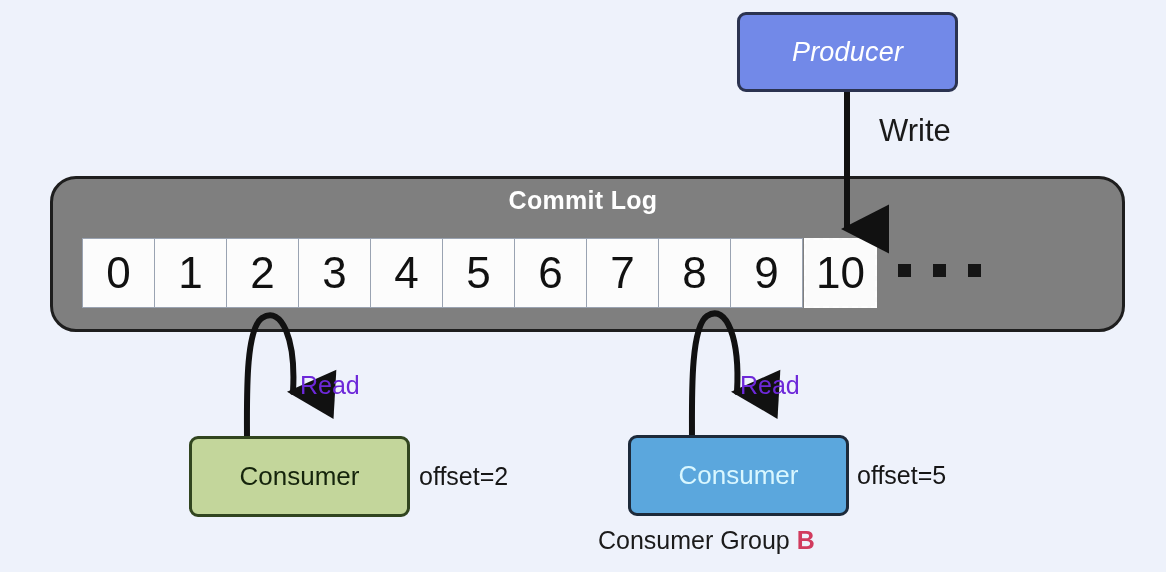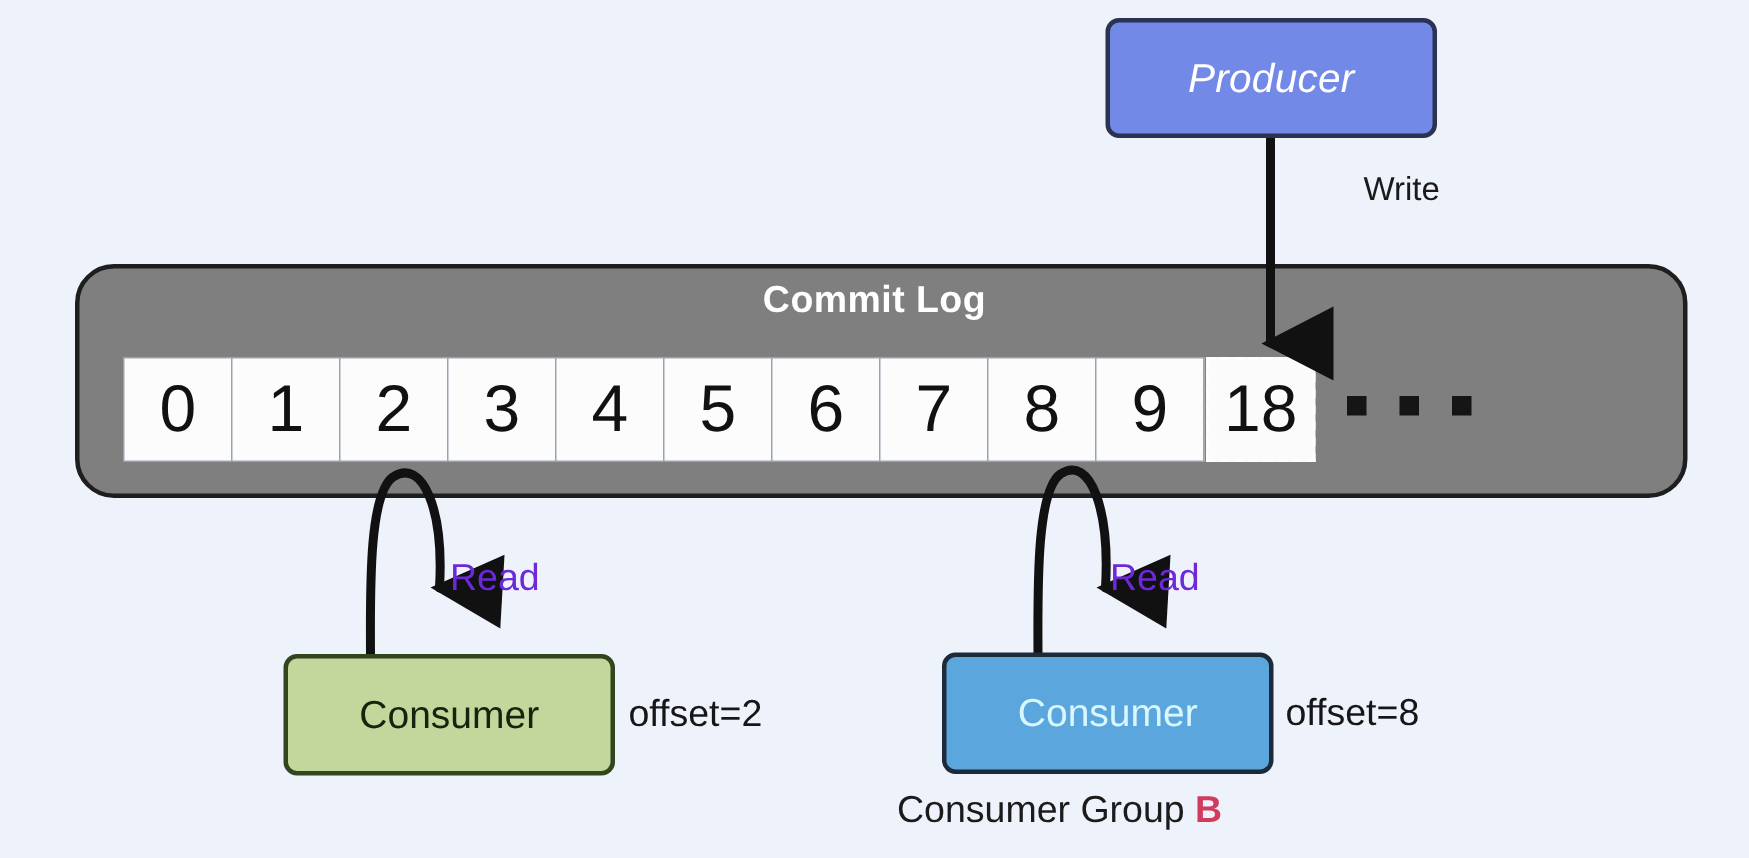--- a/index.html
+++ b/index.html
@@ -33,23 +33,23 @@
   }
   #producer-label {
     color: #ffffff;
     font-size: 27px;
     letter-spacing: .2px;
     font-style: italic;
   }
 
   #write-label {
     position: absolute;
-    left: 909px;
+    left: 879px;
     top: 113px;
-    font-size: 22px;
+    font-size: 31px;
     color: #1a1a1a;
   }
 
   
   #commit-log-box {
     position: absolute;
     left: 50px;
     top: 176px;
     width: 1075px;
     height: 156px;
@@ -193,21 +193,21 @@
     <div class="cell">0</div>
     <div class="cell">1</div>
     <div class="cell">2</div>
     <div class="cell">3</div>
     <div class="cell">4</div>
     <div class="cell">5</div>
     <div class="cell">6</div>
     <div class="cell">7</div>
     <div class="cell">8</div>
     <div class="cell">9</div>
-    <div class="cell dashed">18</div>
+    <div class="cell dashed">10</div>
   </div>
 
   <div id="ellipsis-dots">
     <span class="dot"></span>
     <span class="dot"></span>
     <span class="dot"></span>
   </div>
 
   <svg id="arrows" viewBox="0 0 1166 572">
     <defs>
@@ -227,19 +227,19 @@
   <div class="read-label" id="read-b">Read</div>
 
   <div class="consumer-box" id="consumer-a-box">
     <span>Consumer</span>
   </div>
   <div class="offset-label" id="offset-a">offset=2</div>
 
   <div class="consumer-box" id="consumer-b-box">
     <span>Consumer</span>
   </div>
-  <div class="offset-label" id="offset-b">offset=8</div>
+  <div class="offset-label" id="offset-b">offset=5</div>
   <div class="group-label" id="group-b">
     <span>Consumer Group</span>
     <span class="group-letter">B</span>
   </div>
 
 </div>
 
 </body></html>

